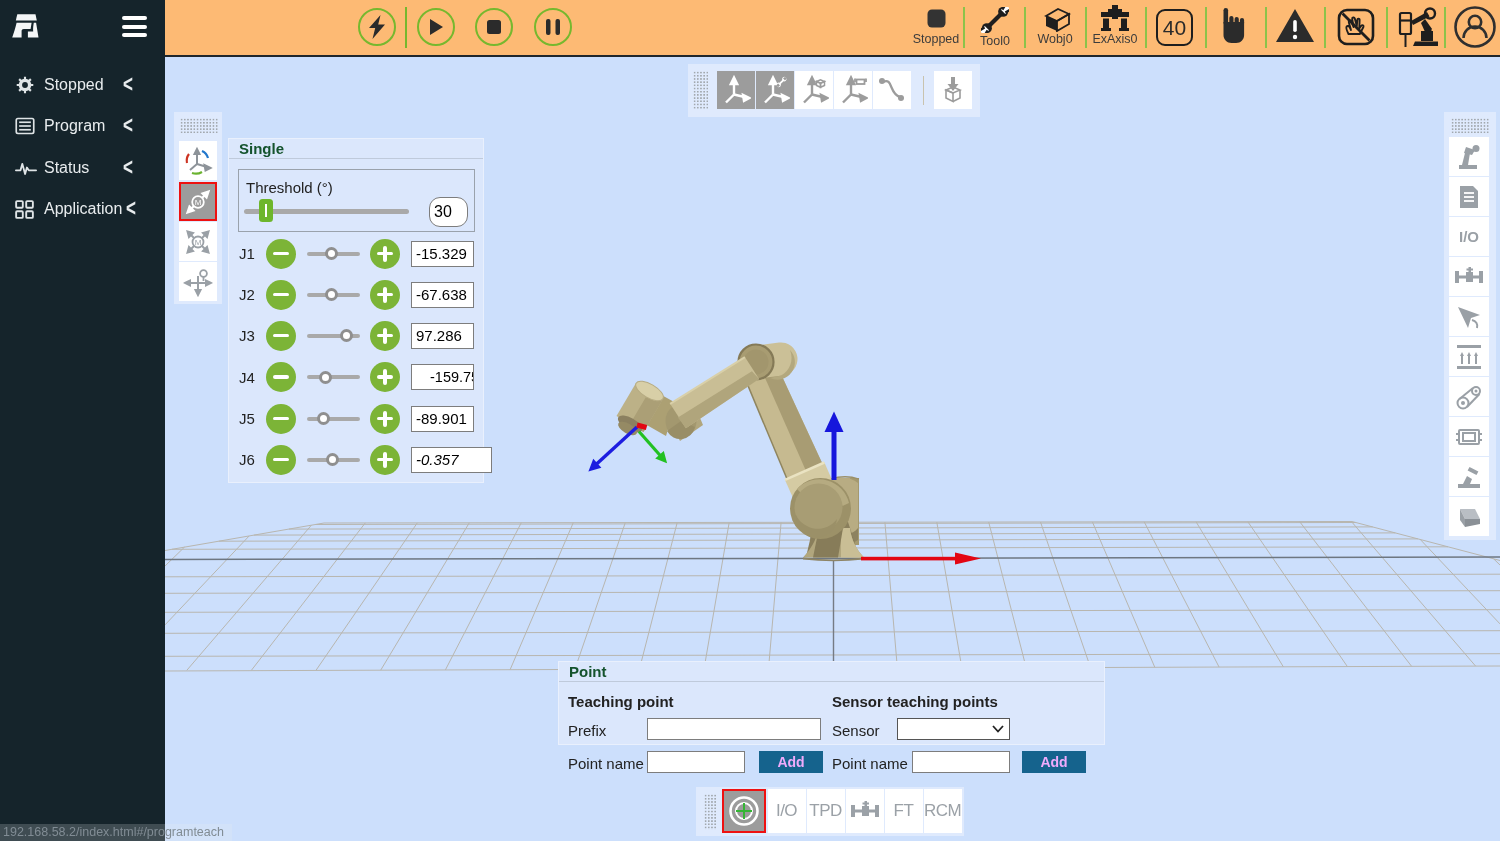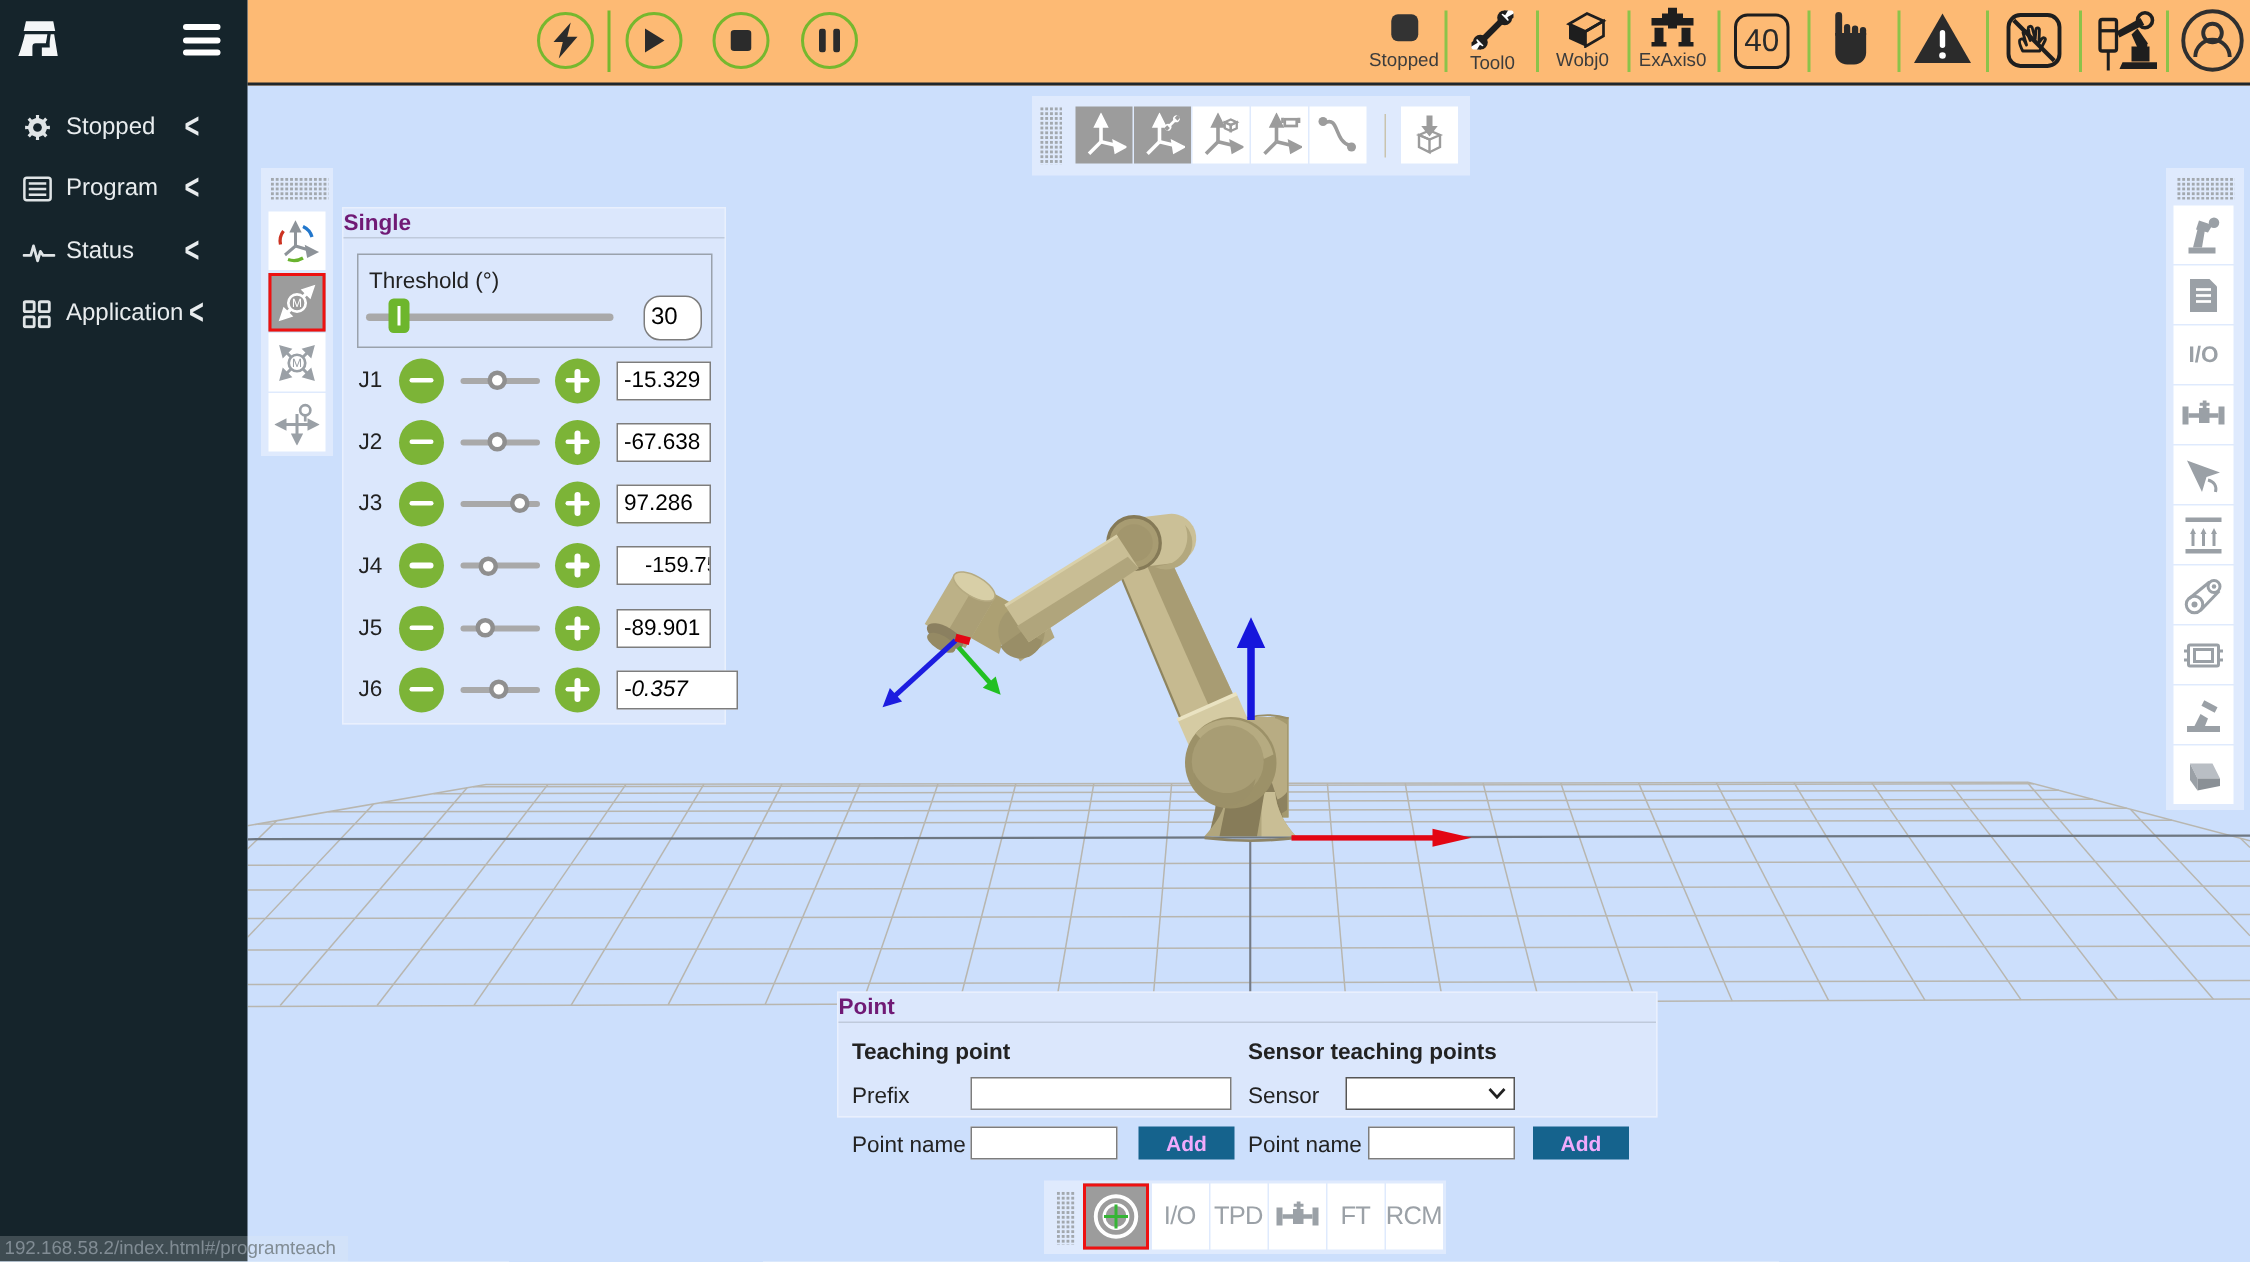--- a/index.html
+++ b/index.html
@@ -25,21 +25,21 @@
   .vp { position:absolute; left:165px; top:59px; width:1335px; height:782px; background:#ccdffc; overflow:hidden; }
   .scene { position:absolute; left:0; top:0; }
   
   .tb { position:absolute; background:#dfeafd; }
   .tbtn { position:absolute; background:#fff; display:flex; align-items:center; justify-content:center; }
   .tbtn.sel { background:#9c9c9c; }
   .tbtn.red { border:2.5px solid #ee1111; }
   .dots { position:absolute; }
   
   .panel { position:absolute; background:#dbe7fc; border:1px solid #e9f0fd; }
-  .phead { height:20px; border-bottom:1px solid #bfcadb; font-weight:bold; font-size:15px; color:#701a75; line-height:19px; }
+  .phead { height:20px; border-bottom:1px solid #bfcadb; font-weight:bold; font-size:15px; color:#14532d; padding-left:10px; line-height:19px; }
   .gbox { position:absolute; border:1px solid #9aa2ac; }
   input.tx { position:absolute; border:1px solid #7d7d7d; background:#fff; font-family:"Liberation Sans",sans-serif; font-size:15px; padding-left:4px; }
   .addbtn { position:absolute; background:#15638d; color:#f0abfc; font-weight:bold; font-size:14px; display:flex; align-items:center; justify-content:center; }
   .jlabel { position:absolute; font-size:15px; color:#222; }
   .track { position:absolute; height:4px; background:#a9a9a9; border-radius:2px; }
   .bigtrack { position:absolute; height:5px; background:#a9a9a9; border-radius:2.5px; }
   .gc { position:absolute; width:30px; height:30px; border-radius:50%; background:#7cb437; }
   .gc i { position:absolute; left:7px; top:13.2px; width:16px; height:3.6px; background:#fff; border-radius:2px; display:block; }
   .gc.plus i.v { left:13.2px; top:7px; width:3.6px; height:16px; }
   .ring { position:absolute; width:13px; height:13px; border-radius:50%; background:#fff; border:3px solid #8f8f8f; }

